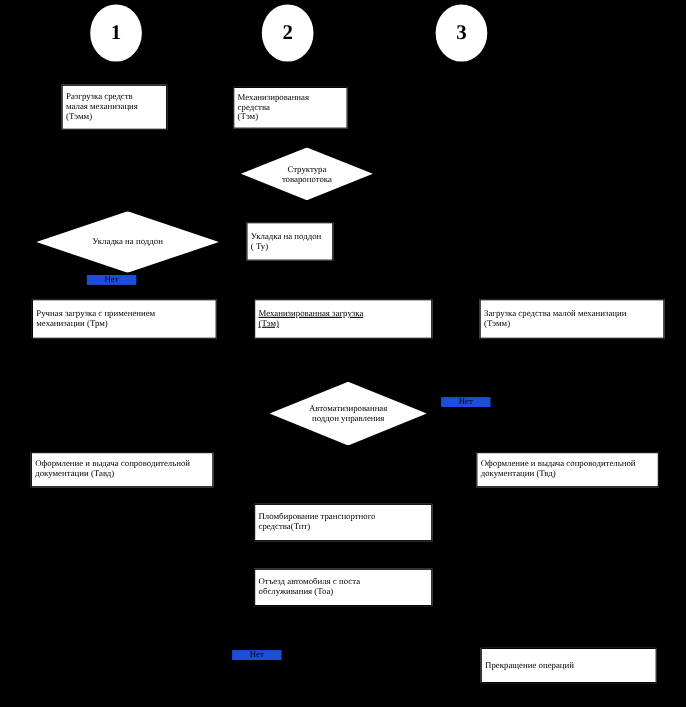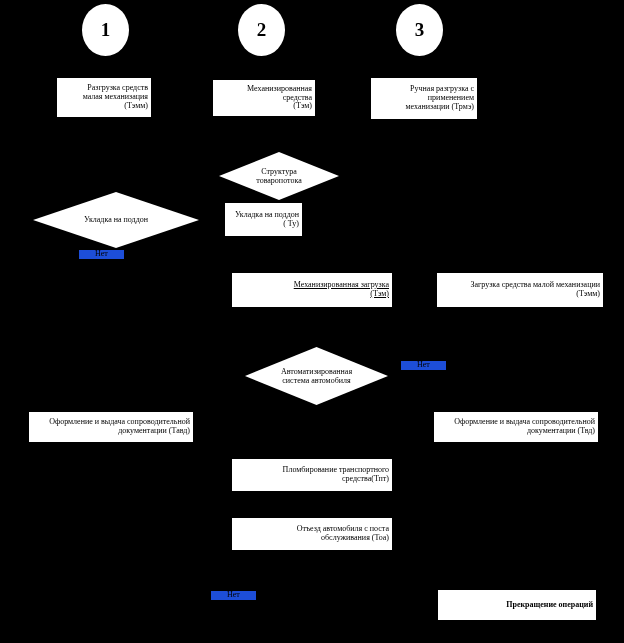--- a/index.html
+++ b/index.html
@@ -20,21 +20,21 @@
   
   .node-box {
     position: absolute;
     box-sizing: border-box;
     background: #ffffff;
     border: 1px solid #000000;
     color: #000000;
     display: flex;
     align-items: center;
     justify-content: center;
-    text-align: right;
+    text-align: left;
     line-height: 1.12;
     padding: 2px 3px;
   }
   .node-box .txt {
     display: block;
     width: 100%;
     white-space: pre-line;
   }
 
   
@@ -100,60 +100,59 @@
 малая механизация
 (Тэмм)</span>
   </div>
 
   <div class="node-box" style="left:212px; top:79px; width:104px; height:38px; font-size:8px;">
     <span class="txt">Механизированная
 средства
 (Тэм)</span>
   </div>
 
-  <div class="node-box" style="left:370px; top:77px; width:108px; height:43px; font-size:8px;">
-    <span class="txt">Ручная разгрузка с
-применением
-механизации (Трмэ)</span>
-  </div>
 
-  <div class="node-diamond" style="left:219px; top:152px; width:120px; height:48px;">
+  <div class="node-diamond" style="left:219px; top:134px; width:120px; height:48px;">
     <div class="dia-shape"></div>
     <span class="txt" style="font-size:8px;">Структура
 товаропотока</span>
   </div>
 
   <div class="node-diamond" style="left:33px; top:192px; width:166px; height:56px;">
     <div class="dia-shape"></div>
     <span class="txt" style="font-size:8px;">Укладка на поддон</span>
   </div>
 
   <div class="edge-label" style="left:79px; top:250px; font-size:8px;">Нет</div>
 
   <div class="node-box" style="left:224px; top:202px; width:79px; height:35px; font-size:8px;">
     <span class="txt">Укладка на поддон
 ( Ту)</span>
   </div>
 
 
+  <div class="node-box" style="left:29px; top:272px; width:168px; height:36px; font-size:8px;">
+    <span class="txt">Ручная загрузка с применением
+механизации (Трм)</span>
+  </div>
 
   <div class="node-box" style="left:231px; top:272px; width:162px; height:36px; font-size:8px;text-decoration:underline;">
     <span class="txt">Механизированная загрузка
 (Тэм)</span>
   </div>
 
   <div class="node-box" style="left:436px; top:272px; width:168px; height:36px; font-size:8px;">
     <span class="txt">Загрузка средства малой механизации
 (Тэмм)</span>
   </div>
 
   <div class="node-diamond" style="left:245px; top:347px; width:143px; height:58px;">
     <div class="dia-shape"></div>
     <span class="txt" style="font-size:8px;">Автоматизированная
-система автомобиля</span>
+поддон управления</span>
   </div>
 
   <div class="edge-label" style="left:401px; top:361px; font-size:8px;">Нет</div>
 
   <div class="node-box" style="left:28px; top:411px; width:166px; height:32px; font-size:8px;">
     <span class="txt">Оформление и выдача сопроводительной
 документации (Тавд)</span>
   </div>
 
   <div class="node-box" style="left:433px; top:411px; width:166px; height:32px; font-size:8px;">
@@ -167,17 +166,17 @@
   </div>
 
   <div class="node-box" style="left:231px; top:458px; width:162px; height:34px; font-size:8px;">
     <span class="txt">Пломбирование транспортного
 средства(Тпт)</span>
   </div>
 
   <div class="edge-label" style="left:211px; top:591px; font-size:8px;">Нет</div>
 
 
-  <div class="node-box" style="left:437px; top:589px; width:160px; height:32px; font-size:8px;font-weight:bold;">
+  <div class="node-box" style="left:437px; top:589px; width:160px; height:32px; font-size:8px;">
     <span class="txt">Прекращение операций</span>
   </div>
 
 </div>
 
 </body></html>

